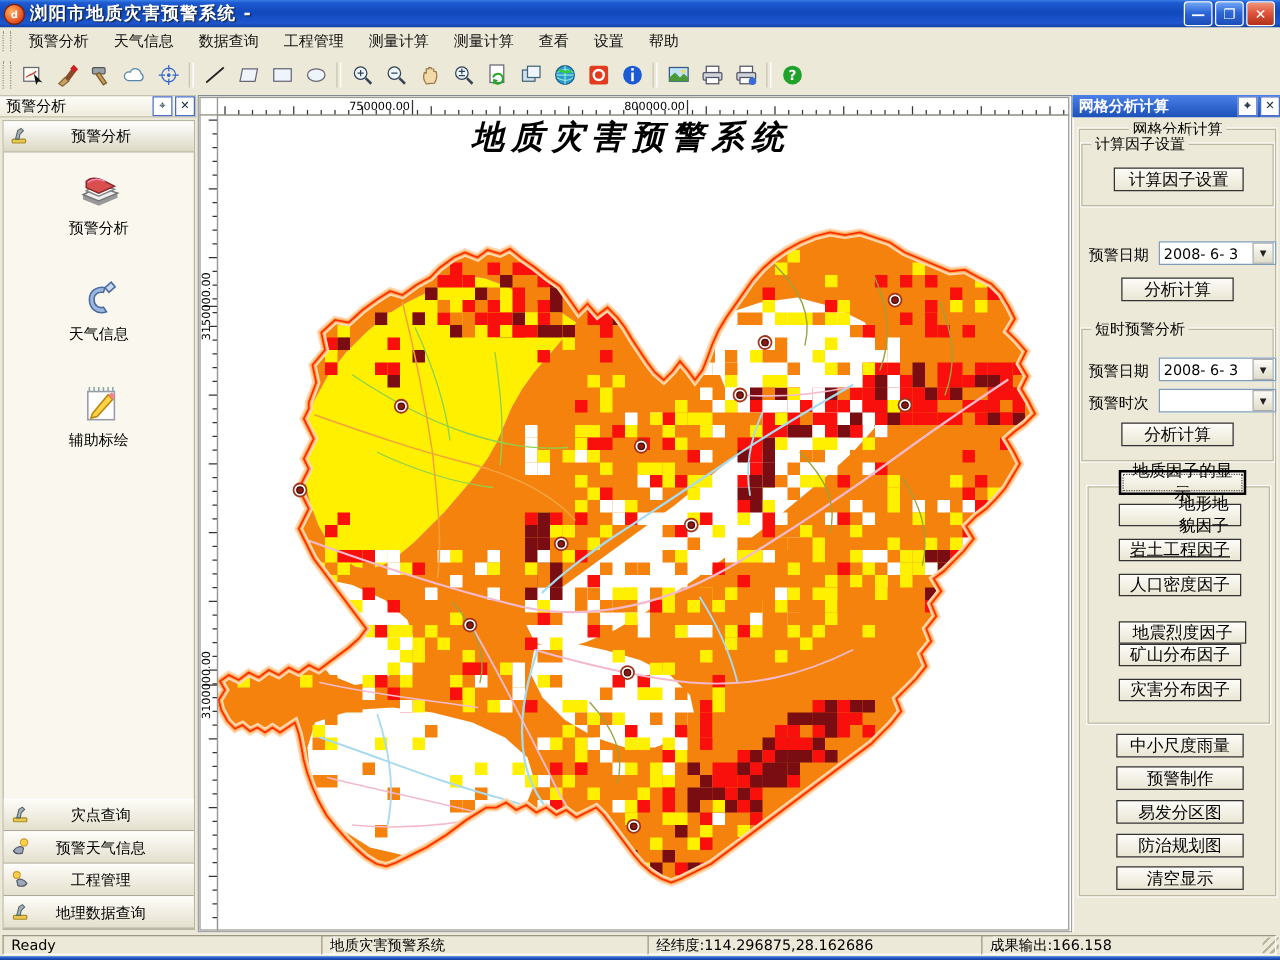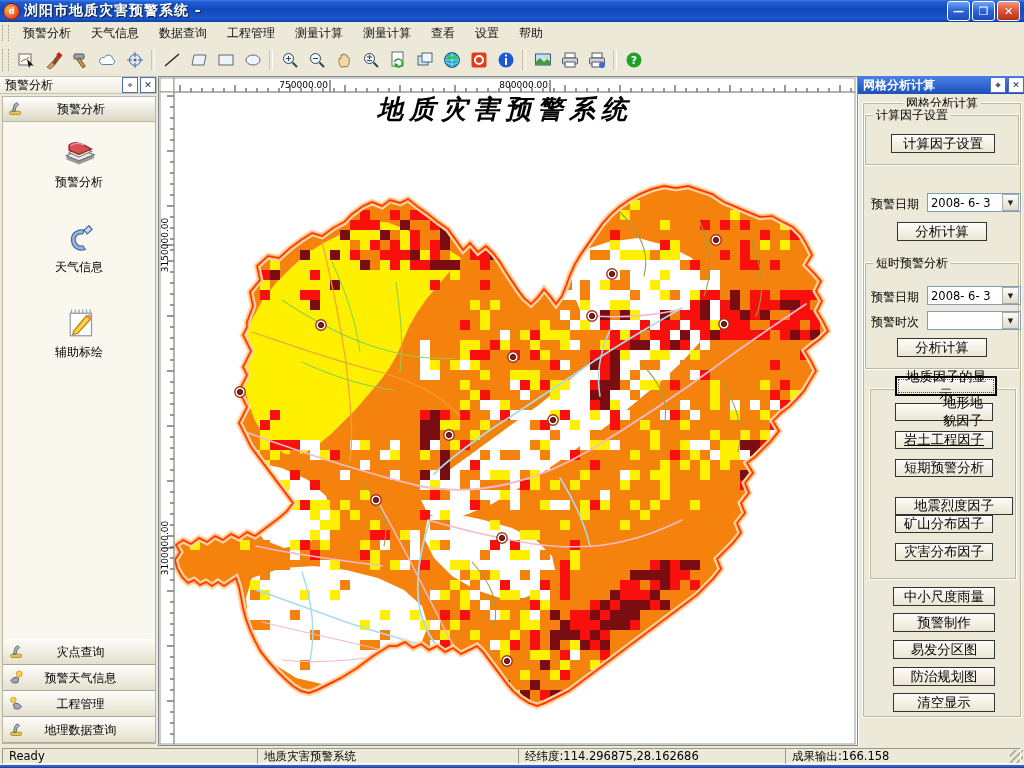--- a/index.html
+++ b/index.html
@@ -1600,22 +1600,22 @@
   <button class="xp-btn" style="left:38px;top:244px;width:90px;height:19px">分析计算</button>
 
   <button class="xp-btn default-btn" style="left:36px;top:282px;width:102px;height:20px;z-index:2">
       <span>地质因子的显示</span>
       <span class="inner-focus"></span>
     </button>
   <div class="group" style="left:10px;top:294px;width:146px;height:190px"></div>
   <div id="rp-factor-buttons">
       <button class="xp-btn" style="left: 36px; top: 309px; width: 98px; height: 18px; padding-left: 44px;">地形地貌因子</button>
       <button class="xp-btn" style="left: 36px; top: 337px; width: 98px; height: 18px; text-decoration: underline;">岩土工程因子</button>
-      <button class="xp-btn" style="left: 36px; top: 365px; width: 98px; height: 18px;">短期预警分析</button>
-      <button class="xp-btn" style="left: 36px; top: 403px; width: 118px; height: 18px;">地震烈度因子</button>
+      <button class="xp-btn" style="left: 36px; top: 365px; width: 98px; height: 18px;">人口密度因子</button>
+      <button class="xp-btn" style="left: 36px; top: 403px; width: 102px; height: 18px;">地震烈度因子</button>
       <button class="xp-btn" style="left: 36px; top: 421px; width: 98px; height: 18px;">矿山分布因子</button>
       <button class="xp-btn" style="left: 36px; top: 449px; width: 98px; height: 18px;">灾害分布因子</button>
     </div>
   <div id="rp-layer-buttons">
       <button class="xp-btn" style="left: 34px; top: 493px; width: 102px; height: 19px;">中小尺度雨量</button>
       <button class="xp-btn" style="left: 34px; top: 519px; width: 102px; height: 19px;">预警制作</button>
       <button class="xp-btn" style="left: 34px; top: 546px; width: 102px; height: 19px;">易发分区图</button>
       <button class="xp-btn" style="left: 34px; top: 573px; width: 102px; height: 19px;">防治规划图</button>
       <button class="xp-btn" style="left: 34px; top: 599px; width: 102px; height: 19px;">清空显示</button>
     </div>

